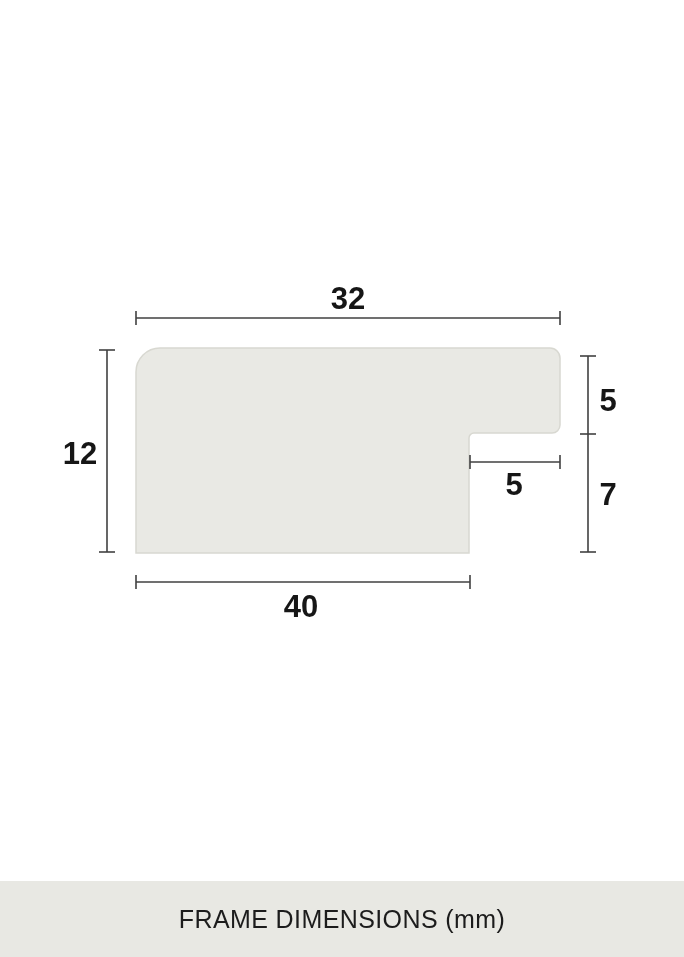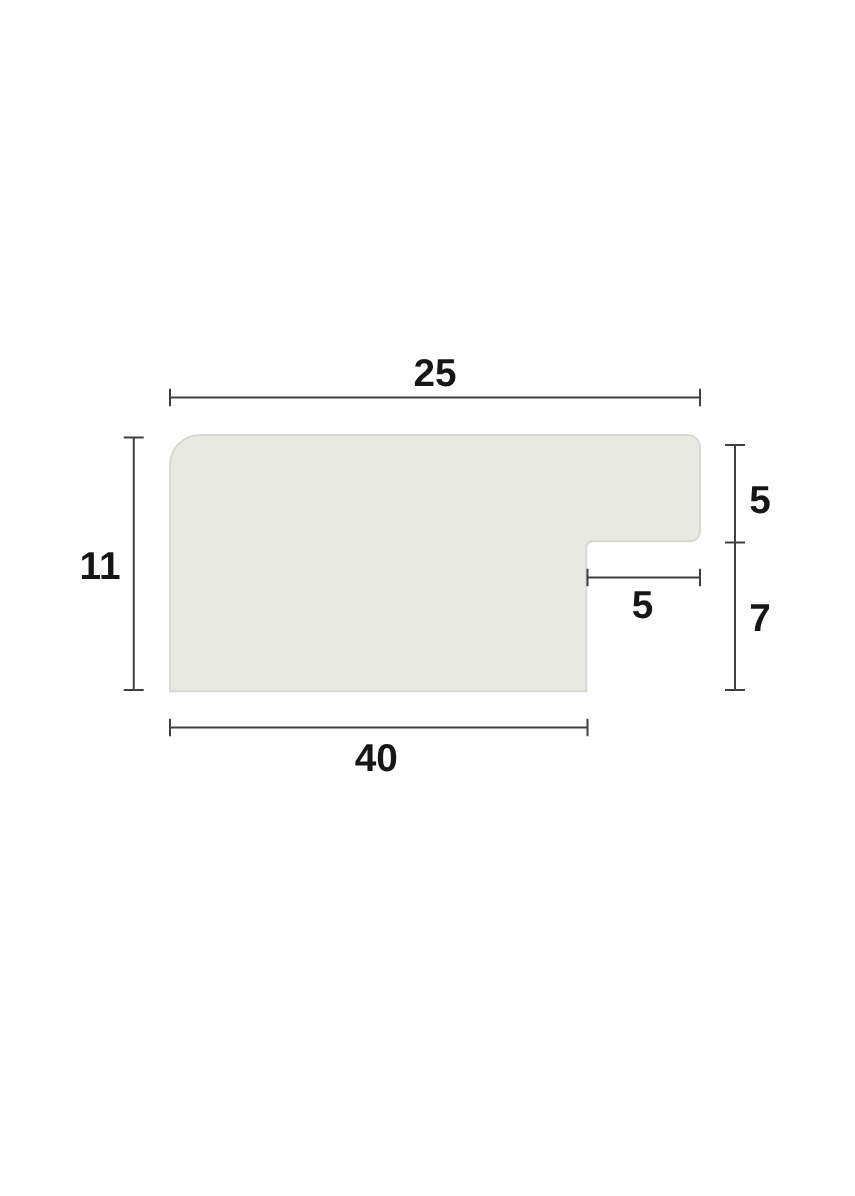--- a/index.html
+++ b/index.html
@@ -118,27 +118,30 @@
         <line class="dim" x1="560" y1="455" x2="560" y2="469"></line>
       </g>
 
       <g>
         <line class="dim" x1="136" y1="582" x2="470" y2="582"></line>
         <line class="dim" x1="136" y1="575" x2="136" y2="589"></line>
         <line class="dim" x1="470" y1="575" x2="470" y2="589"></line>
       </g>
     </svg>
 
-    <div class="dim-label" style="left:348px; top:298px;">25</div>
+    <div class="dim-label" style="left:348px; top:298px;">32</div>
 
-    <div class="dim-label" style="left:80px; top:453px;">11</div>
+    <div class="dim-label" style="left:80px; top:453px;">12</div>
 
     <div class="dim-label" style="left:608px; top:400px;">5</div>
 
     <div class="dim-label" style="left:514px; top:484px;">5</div>
 
     <div class="dim-label" style="left:608px; top:494px;">7</div>
 
     <div class="dim-label" style="left:301px; top:606px;">40</div>
   </div>
 
+  <div class="footer-bar">
+    <div class="footer-title">FRAME DIMENSIONS (mm)</div>
+  </div>
 
 </div>
 
 </body></html>

